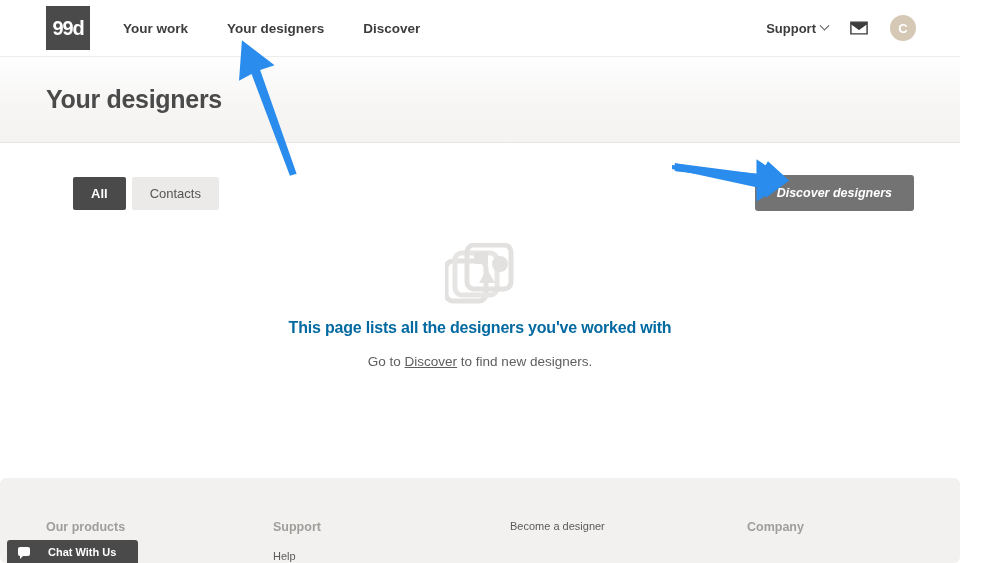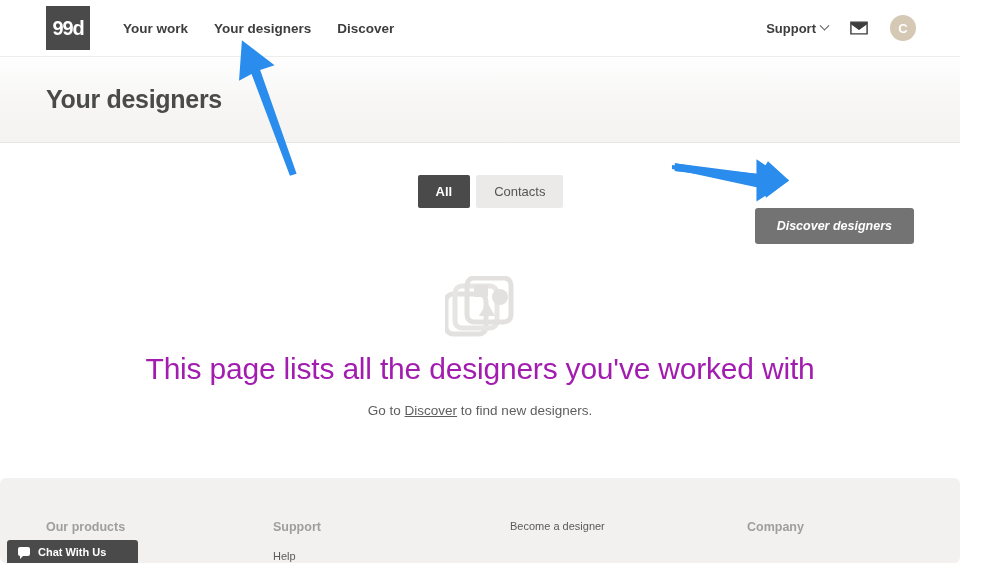--- a/index.html
+++ b/index.html
@@ -46,21 +46,21 @@
     font-size: 20px;
     font-weight: bold;
     letter-spacing: -1.2px;
     line-height: 1;
   }
 
   .nav-main {
     display: flex;
     align-items: center;
     margin-left: 33px;
-    gap: 26px;
+    gap: 39px;
   }
   .nav-link {
     font-size: 13.5px;
     font-weight: bold;
     color: #3d3d3d;
     text-decoration: none;
     cursor: pointer;
     white-space: nowrap;
   }
 
@@ -132,21 +132,20 @@
     height: 335px;
     background: #ffffff;
     z-index: 1;
   }
 
   .toolbar {
     position: relative;
     display: flex;
     align-items: center;
     padding: 32px 46px 0 73px;
-    flex-direction: column;
   }
 
   .tabs { display: flex; }
   .tab {
     font-size: 13px;
     color: #555;
     background: #eceae8;
     padding: 9px 18px;
     cursor: pointer;
     white-space: nowrap;
@@ -178,23 +177,23 @@
   .empty-state {
     margin-top: 32px;
     text-align: center;
   }
   .empty-icon {
     display: block;
     margin: 0 auto;
   }
   .empty-heading {
     margin-top: 14px;
-    font-size: 30px;
-    font-weight: normal;
-    color: #a21caf;
+    font-size: 16px;
+    font-weight: bold;
+    color: #0369a1;
     letter-spacing: -0.2px;
   }
   .empty-sub {
     margin-top: 17px;
     font-size: 13.5px;
     color: #5e5e5e;
   }
   .empty-sub a {
     color: #5e5e5e;
     text-decoration: underline;
@@ -232,21 +231,21 @@
     position: absolute;
     left: 7px;
     bottom: 0;
     width: 131px;
     height: 23px;
     background: #4a4a4a;
     border-radius: 3px 3px 0 0;
     display: flex;
     align-items: center;
     padding-left: 11px;
-    gap: 8px;
+    gap: 18px;
     cursor: pointer;
     z-index: 6;
   }
   .chat-bubble {
     width: 12px; height: 9px;
     background: #ffffff;
     border-radius: 2px;
     position: relative;
   }
   .chat-bubble:after {

